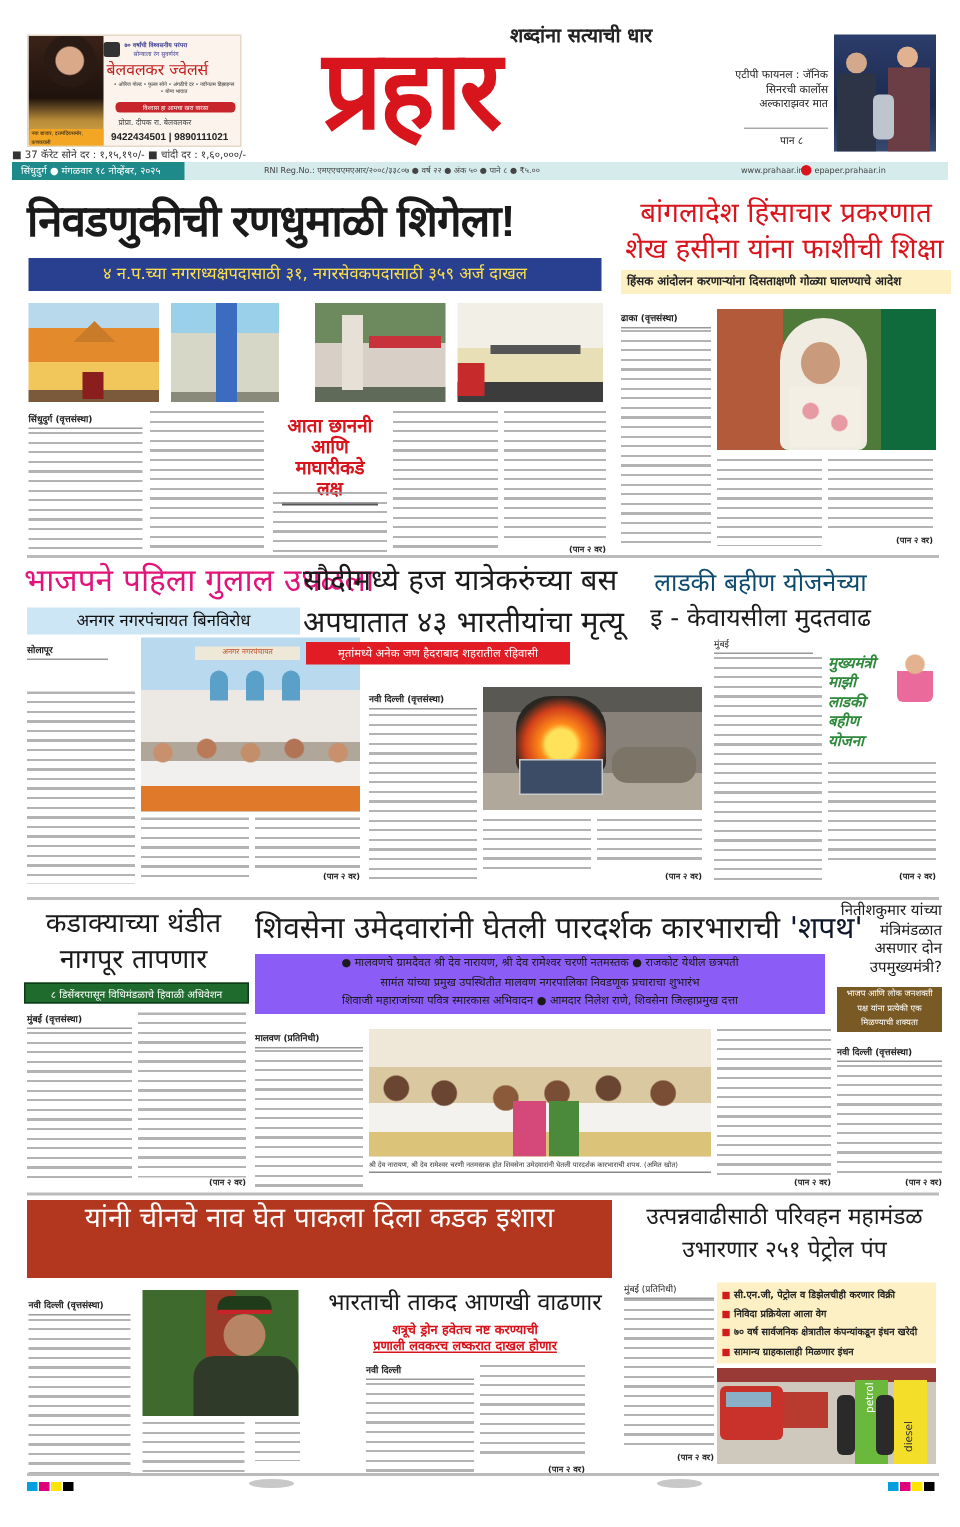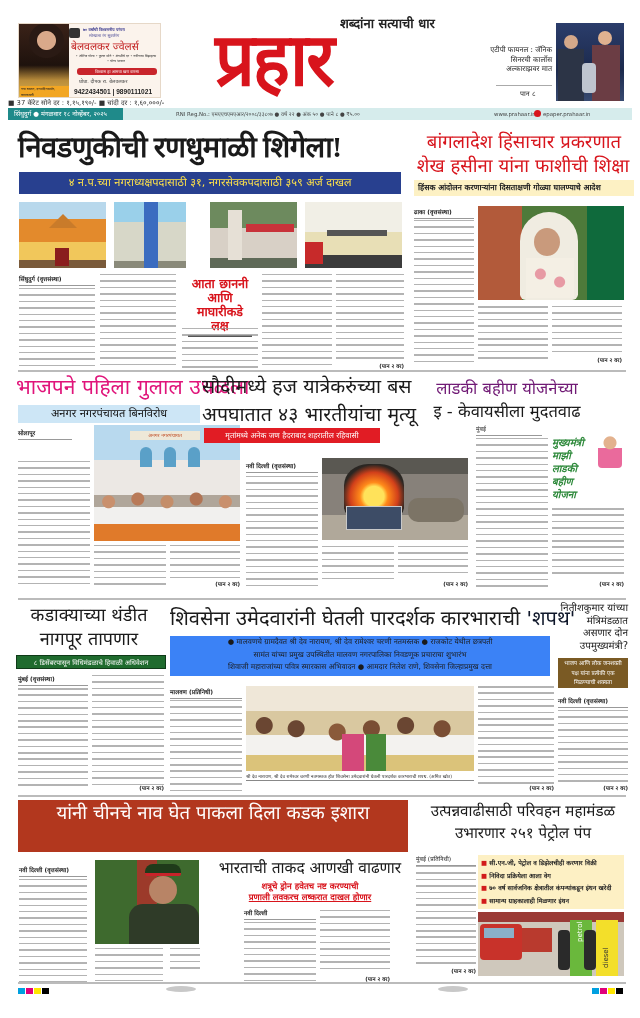--- a/index.html
+++ b/index.html
@@ -48,21 +48,21 @@
 
 <div class="abs" style="left:8px;top:98px;font-size:6.8px;color:#333;white-space:nowrap;">■ 37 कॅरेट सोने दर : १,१५,१९०/- ■ चांदी दर : १,६०,०००/-</div>
 
 <div class="abs" style="left:8px;top:108px;width:624px;height:12px;background:#d6ecec;"></div>
 <div class="abs" style="left:8px;top:108px;width:115px;height:12px;background:#1f8a8a;color:#fff;font-size:6.5px;line-height:12px;padding-left:6px;white-space:nowrap;">सिंधुदुर्ग ● मंगळवार १८ नोव्हेंबर, २०२५</div>
 <div class="abs" style="left:176px;top:108px;font-size:5.4px;line-height:12px;color:#444;white-space:nowrap;">RNI Reg.No.: एमएएचएमएआर/२००८/३३८०७ ● वर्ष २२ ● अंक ५० ● पाने ८ ● ₹५.००</div>
 <div class="abs" style="left:494px;top:108px;font-size:5.4px;line-height:12px;color:#444;">www.prahaar.in</div>
 <div class="abs" style="left:534px;top:110px;width:7px;height:7px;border-radius:50%;background:#d8141c;"></div>
 <div class="abs" style="left:543px;top:108px;font-size:5.4px;line-height:12px;color:#444;">epaper.prahaar.in</div>
 
-<div class="abs" style="left:18px;top:126px;width:384px;font-size:29px;font-weight:bold;color:#1a1a1a;white-space:nowrap;letter-spacing:-0.5px;font-family:Liberation Serif, serif;">निवडणुकीची रणधुमाळी शिगेला!</div>
+<div class="abs" style="left:18px;top:126px;width:384px;font-size:29px;font-weight:bold;color:#1a1a1a;white-space:nowrap;letter-spacing:-0.5px;font-family:Liberation Sans, sans-serif;">निवडणुकीची रणधुमाळी शिगेला!</div>
 <div class="abs" style="left:19px;top:172px;width:382px;height:22px;background:#28408f;color:#fde04a;font-size:11px;line-height:22px;text-align:center;white-space:nowrap;">४ न.प.च्या नगराध्यक्षपदासाठी ३१, नगरसेवकपदासाठी ३५९ अर्ज दाखल</div>
 
 <div class="abs photo" style="left:19px;top:202px;width:87px;height:66px;background:linear-gradient(180deg,#b8d8ec 0 25%,#e38a2c 25% 60%,#f1c75b 60% 88%,#7a5a3a 88%);">
   <div class="abs" style="left:30px;top:12px;width:28px;height:14px;background:#c97b2a;clip-path:polygon(50% 0,100% 100%,0 100%);"></div>
   <div class="abs" style="left:36px;top:46px;width:14px;height:18px;background:#8a1d1d;"></div>
 </div>
 <div class="abs photo" style="left:114px;top:202px;width:72px;height:66px;background:linear-gradient(180deg,#9ad0ea 0 30%,#d7d7c8 30% 90%,#8a8a7a 90%);">
   <div class="abs" style="left:30px;top:0;width:14px;height:66px;background:#3b6cc0;"></div>
 </div>
 <div class="abs photo" style="left:210px;top:202px;width:87px;height:66px;background:linear-gradient(180deg,#6d8a5e 0 40%,#d8d0c6 40% 85%,#5f6a58 85%);">
@@ -121,21 +121,21 @@
 <div class="abs lines" style="left:246px;top:476px;width:72px;height:112px;"></div>
 <div class="abs photo" style="left:322px;top:458px;width:146px;height:82px;background:linear-gradient(180deg,#5a5852 0 20%,#87817a 20% 70%,#b0a89a 70%);">
   <div class="abs" style="left:22px;top:6px;width:60px;height:54px;border-radius:40% 40% 20% 20%;background:radial-gradient(circle at 50% 60%,#ffe25a 0 10px,#ff8a1a 14px,#d2401a 24px,#2a2622 32px);"></div>
   <div class="abs" style="left:24px;top:48px;width:56px;height:24px;background:#3d4c66;border:1px solid #c9c9c9;"></div>
   <div class="abs" style="left:86px;top:40px;width:56px;height:24px;border-radius:10px;background:#7c7466;"></div>
 </div>
 <div class="abs lines" style="left:322px;top:546px;width:72px;height:38px;"></div>
 <div class="abs lines" style="left:398px;top:546px;width:70px;height:32px;"></div>
 <div class="abs cont" style="left:398px;top:580px;width:70px;">(पान २ वर)</div>
 
-<div class="abs" style="left:388px;top:376px;width:238px;font-size:16.5px;color:#701a75;text-align:center;white-space:nowrap;">लाडकी बहीण योजनेच्या</div>
+<div class="abs" style="left:388px;top:376px;width:238px;font-size:16.5px;color:#0c4a6e;text-align:center;white-space:nowrap;">लाडकी बहीण योजनेच्या</div>
 <div class="abs" style="left:388px;top:399px;width:238px;font-size:16.5px;color:#1a1a1a;text-align:center;white-space:nowrap;">इ - केवायसीला मुदतवाढ</div>
 <div class="abs dateline" style="left:476px;top:425px;width:66px;font-weight:normal;">मुंबई</div>
 <div class="abs lines" style="left:476px;top:438px;width:72px;height:150px;"></div>
 <div class="abs" style="left:550px;top:426px;width:76px;height:80px;background:#fff;">
   <div class="abs" style="left:2px;top:10px;width:46px;font-size:10px;line-height:13px;font-weight:bold;color:#2f8a3c;font-style:italic;">मुख्यमंत्री माझी लाडकी बहीण योजना</div>
   <div class="abs" style="left:48px;top:8px;width:24px;height:34px;border-radius:12px 12px 4px 4px;background:radial-gradient(circle at 50% 26%,#e3b28e 0 6px,transparent 7px),linear-gradient(180deg,transparent 40%,#ea6a9c 40%);"></div>
 </div>
 <div class="abs lines" style="left:552px;top:508px;width:72px;height:70px;"></div>
 <div class="abs cont" style="left:552px;top:580px;width:72px;">(पान २ वर)</div>
 
@@ -145,21 +145,21 @@
 <div class="abs" style="left:14px;top:626px;width:150px;font-size:18px;color:#1a1a1a;text-align:center;white-space:nowrap;">नागपूर तापणार</div>
 <div class="abs" style="left:16px;top:655px;width:150px;height:14px;background:#1f6b2e;color:#fff;font-size:6.8px;line-height:14px;text-align:center;white-space:nowrap;border:1px solid #0f3a18;">८ डिसेंबरपासून विधिमंडळाचे हिवाळी अधिवेशन</div>
 <div class="abs dateline" style="left:18px;top:675px;width:70px;">मुंबई (वृत्तसंस्था)</div>
 <div class="abs lines" style="left:18px;top:688px;width:70px;height:102px;"></div>
 <div class="abs lines" style="left:92px;top:675px;width:72px;height:110px;"></div>
 <div class="abs cont" style="left:92px;top:784px;width:72px;">(पान २ वर)</div>
 
 <div class="abs" style="left:170px;top:604px;width:390px;font-size:20px;color:#1a1a1a;white-space:nowrap;text-align:center;">
   <span>शिवसेना उमेदवारांनी घेतली पारदर्शक कारभाराची </span><span style="color:#0f172a;">'शपथ'</span>
 </div>
-<div class="abs" style="left:170px;top:636px;width:380px;height:40px;background:#3b82f6;">
+<div class="abs" style="left:170px;top:636px;width:380px;height:40px;background:#8b5cf6;">
   <div style="font-size:7.4px;line-height:12.5px;text-align:center;white-space:nowrap;color:#1a1a1a;">● मालवणचे ग्रामदैवत श्री देव नारायण, श्री देव रामेश्वर चरणी नतमस्तक ● राजकोट येथील छत्रपती</div>
   <div style="font-size:7.4px;line-height:12.5px;text-align:center;white-space:nowrap;color:#1a1a1a;">सामंत यांच्या प्रमुख उपस्थितीत मालवण नगरपालिका निवडणूक प्रचाराचा शुभारंभ</div>
   <div style="font-size:7.4px;line-height:12.5px;text-align:center;white-space:nowrap;color:#1a1a1a;">शिवाजी महाराजांच्या पवित्र स्मारकास अभिवादन ● आमदार निलेश राणे, शिवसेना जिल्हाप्रमुख दत्ता</div>
 </div>
 <div class="abs dateline" style="left:170px;top:688px;width:72px;">मालवण (प्रतिनिधी)</div>
 <div class="abs lines" style="left:170px;top:700px;width:72px;height:92px;"></div>
 <div class="abs photo" style="left:246px;top:686px;width:228px;height:85px;background:linear-gradient(180deg,#efe7d8 0 30%,#d9c8a0 30%);">
   <div class="abs" style="left:0;top:20px;width:228px;height:65px;background:radial-gradient(circle at 8% 30%,#6a4632 0 8px,transparent 9px),radial-gradient(circle at 22% 35%,#6a4632 0 8px,transparent 9px),radial-gradient(circle at 40% 40%,#8a5a3a 0 8px,transparent 9px),radial-gradient(circle at 55% 35%,#7a4e34 0 8px,transparent 9px),radial-gradient(circle at 70% 30%,#6a4632 0 8px,transparent 9px),radial-gradient(circle at 86% 35%,#7a4e34 0 8px,transparent 9px),linear-gradient(180deg,transparent 45%,#f3f2ef 45% 75%,#dbc37a 75%);"></div>
   <div class="abs" style="left:96px;top:48px;width:22px;height:37px;background:#d4487a;"></div>
   <div class="abs" style="left:120px;top:48px;width:20px;height:37px;background:#4a8a3a;"></div>

